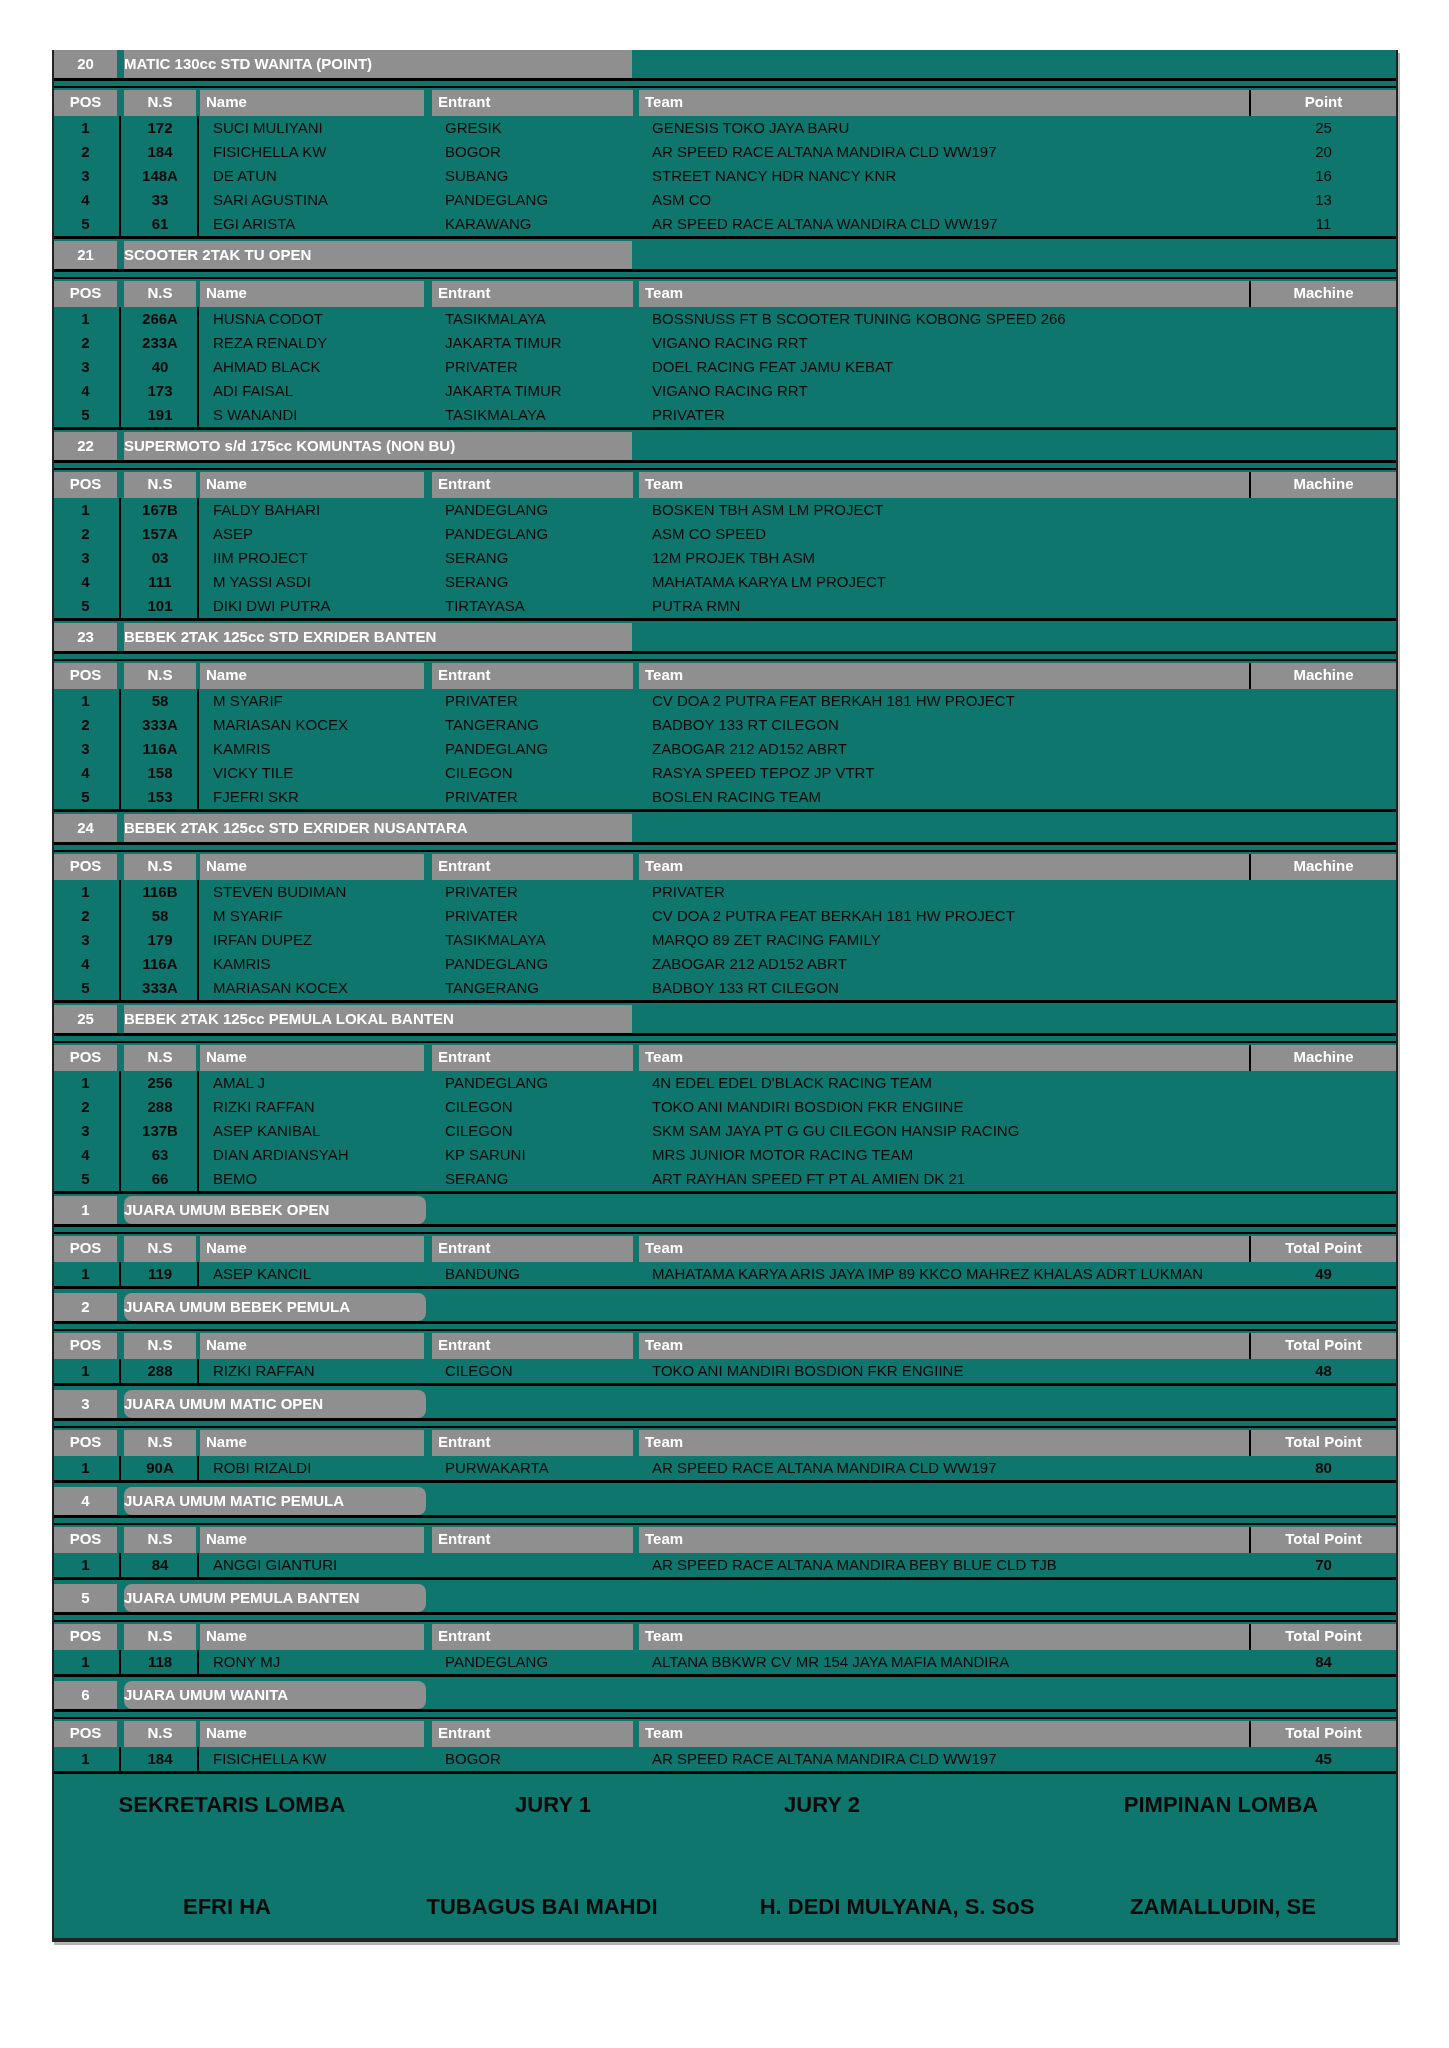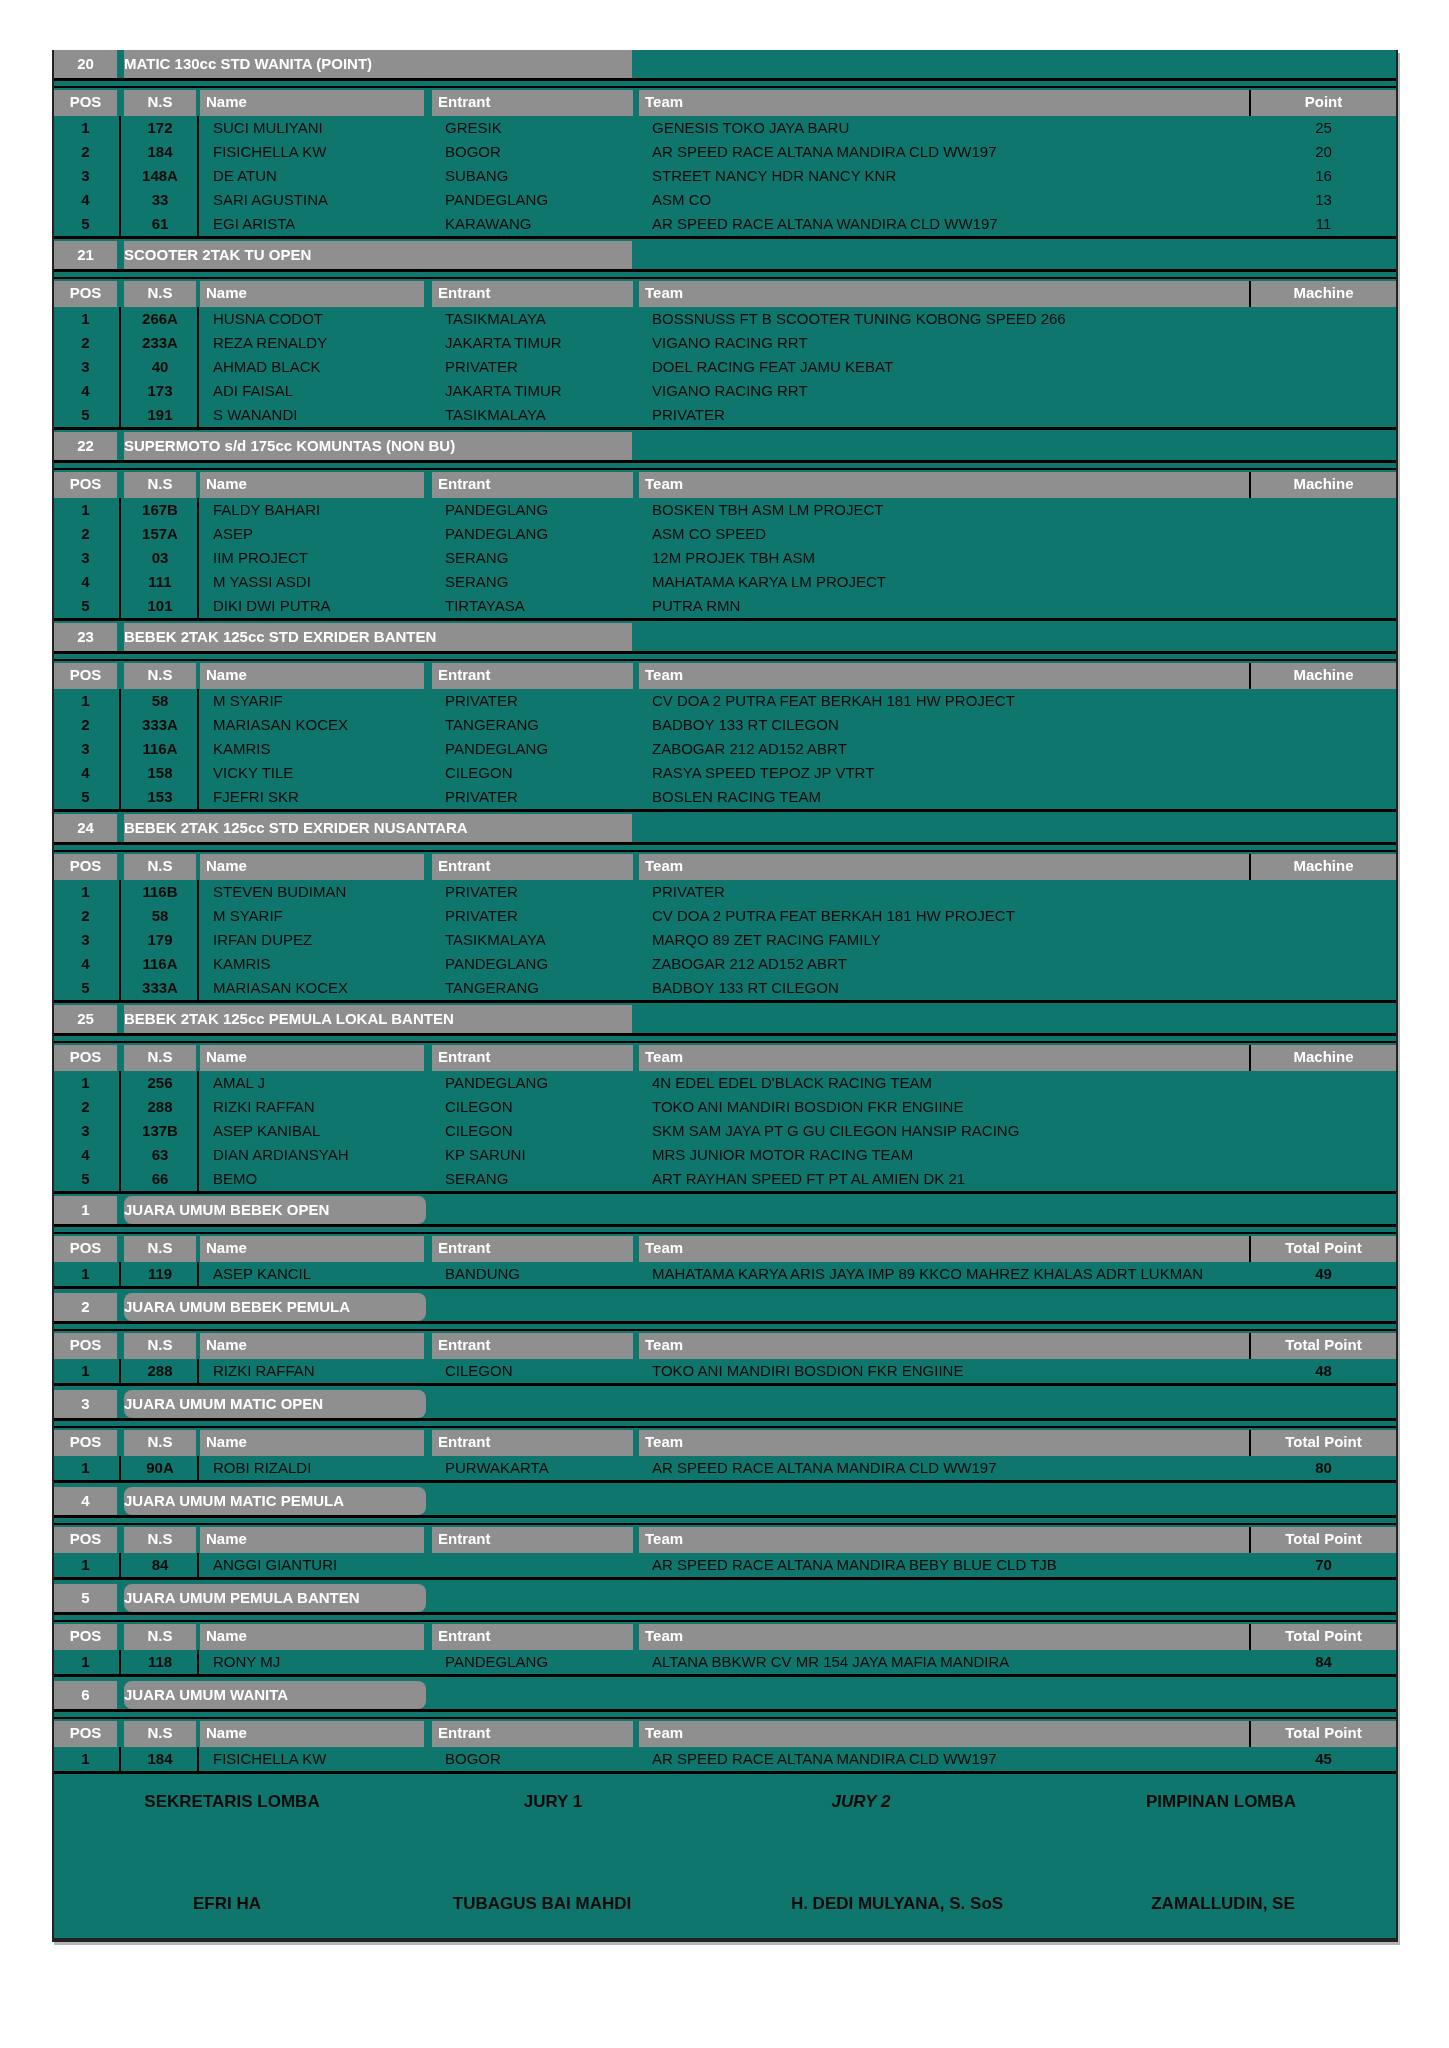--- a/index.html
+++ b/index.html
@@ -39,24 +39,24 @@
   .row { height:24px; line-height:24px; font-size:15px; }
   .cell { white-space:nowrap; overflow:hidden; }
   .cell.pos, .cell.ns { font-weight:bold; text-align:center; }
   .cell.name, .cell.entrant, .cell.team { padding-left:13px; box-sizing:border-box; }
   .cell.last { text-align:center; }
   .cell.last.bold { font-weight:bold; }
   .vline { position:absolute; top:0; bottom:0; width:2px; background:#000; }
   .vline.v1 { left:65px; }
   .vline.v2 { left:143px; }
   .signatures { position:relative; height:132px; margin-top:18px; }
-  .sig { position:absolute; transform:translateX(-50%); font-weight:bold; font-size:17px; white-space:nowrap; }
+  .sig { position:absolute; transform:translateX(-50%); font-weight:bold; font-size:22px; white-space:nowrap; }
   .sig.role { top:0; }
   .sig.name { top:102px;text-align:right; }
-  .sig.p1 { left:178px; } .sig.p2 { left:499px; } .sig.p3 { left:807px;font-style:italic; } .sig.p4 { left:1167px; }
+  .sig.p1 { left:178px; } .sig.p2 { left:499px; } .sig.p3 { left:768px; } .sig.p4 { left:1167px; }
   .sig.n1 { left:173px; } .sig.n2 { left:488px; } .sig.n3 { left:843px; } .sig.n4 { left:1169px; }
 </style>
 </head>
 <body>
 
 <div class="frame">
   <div>
   <div class="section">
     <div class="sec-head">
       <div class="sec-num">20</div>

